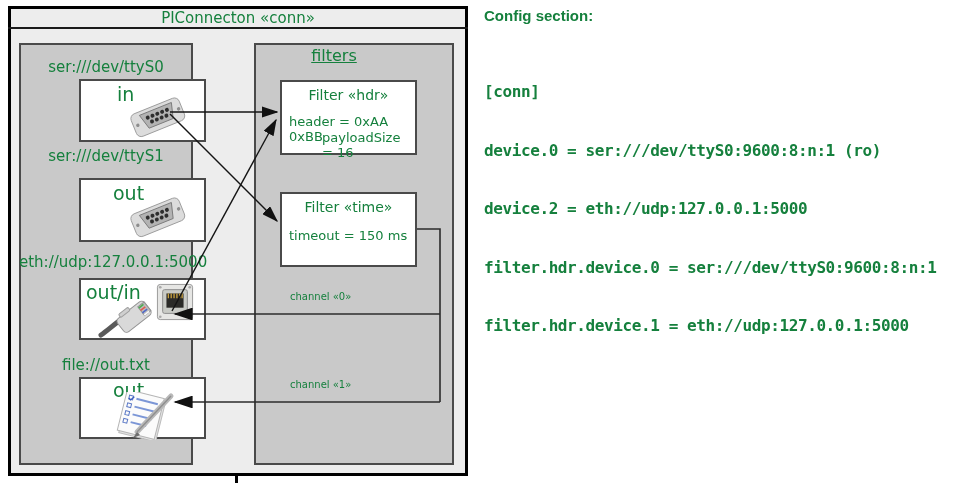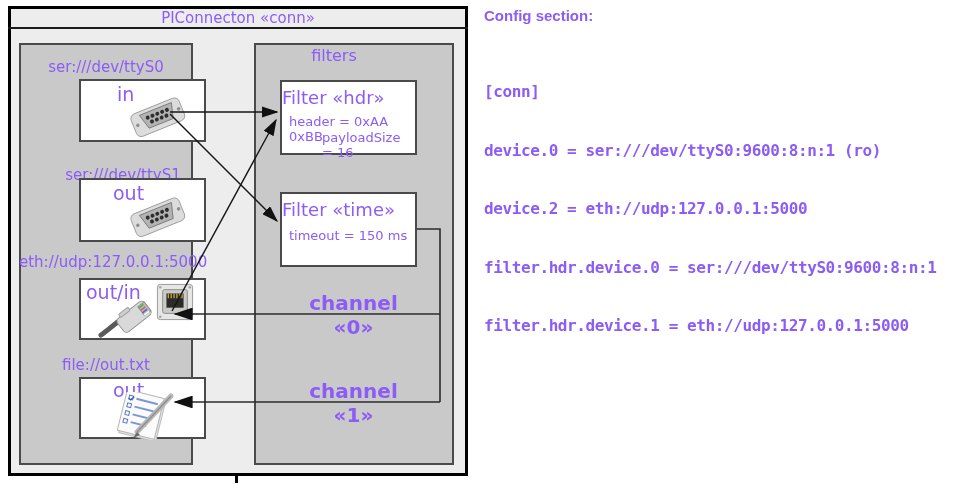--- a/index.html
+++ b/index.html
@@ -1,62 +1,62 @@
 <!DOCTYPE html>
 <html><head>
 <meta charset="utf-8">
 <style>
   * { margin:0; padding:0; box-sizing:border-box; }
   html,body { background:#fff; }
   #page {
     position:relative; width:964px; height:484px;
     font-family:"DejaVu Sans","Liberation Sans",sans-serif;
-    color:#8b5cf6; overflow:hidden; background:#fff;
+    color:#15803d; overflow:hidden; background:#fff;
   }
   .abs { position:absolute; }
 
   
   .outer-box { left:8px; top:6px; width:460px; height:470px;
     border:3px solid #000; background:#ededed; }
   .diagram-title { left:8px; top:9px; width:460px; text-align:center;
     font-size:15px; }
   .title-sep { left:8px; top:27px; width:460px; height:2px; background:#1a1a1a; }
 
   
   .panel { background:#c9c9c9; border:2px solid #4a4a4a; }
   .left-panel  { left:19px;  top:43px; width:174px; height:422px; }
   .filters-panel { left:254px; top:43px; width:200px; height:422px; }
   .filters-title { left:254px; top:46px; width:160px; text-align:center;
-    font-size:16px; }
+    font-size:16px;text-decoration:underline; }
 
   
   .dev-label { left:19px; width:174px; text-align:center; font-size:15px; }
-  .lbl-0 { top:58px; } .lbl-1 { top:166px;margin-left:17px; } .lbl-2 { top:253px; } .lbl-3 { top:356px; }
+  .lbl-0 { top:58px; } .lbl-1 { top:147px; } .lbl-2 { top:253px; } .lbl-3 { top:356px; }
   .dev-box { left:43px; width:127px; background:#fff; border:2px solid #4a4a4a;margin-left:36px; }
   .box-0 { top:79px;  height:63px; }
   .box-1 { top:178px; height:64px; }
   .box-2 { top:278px; height:62px; }
   .box-3 { top:377px; height:62px; }
   .dir { position:absolute; font-size:19px; line-height:22px; }
   .dir-0 { left:36px; top:2px; }
   .dir-1 { left:32px; top:2px; }
   .dir-2 { left:5px;  top:1px; }
   .dir-3 { left:32px; top:0px; }
 
   
   .filter-box { left:280px; width:137px; height:75px; background:#fff;
     border:2px solid #4a4a4a; }
   .fbox-0 { top:80px; } .fbox-1 { top:192px; }
   .filter-title { position:absolute; left:0; top:5px; width:100%;
-    text-align:left; font-size:18px; }
+    text-align:center; font-size:14px; }
   .filter-attr { position:absolute; left:7px; font-size:13px; }
   .attr-a { top:32px; } .attr-b { top:48px;margin-left:33px; } .attr-c { top:34px; }
 
   
-  .chan-label { left:290px; width:127px; text-align:center; font-size:20px;font-weight:bold; }
+  .chan-label { left:290px; width:127px; text-align:left; font-size:10px; }
   .chan-0 { top:291px; } .chan-1 { top:379px; }
 
   
   #wires { left:0; top:0; pointer-events:none; }
 
   .tick { left:235px; top:474px; width:3px; height:9px; background:#000; }
 
   
   .config { left:484px; top:7px; width:478px; }
   .config-heading { font-family:"Liberation Sans","DejaVu Sans",sans-serif;

